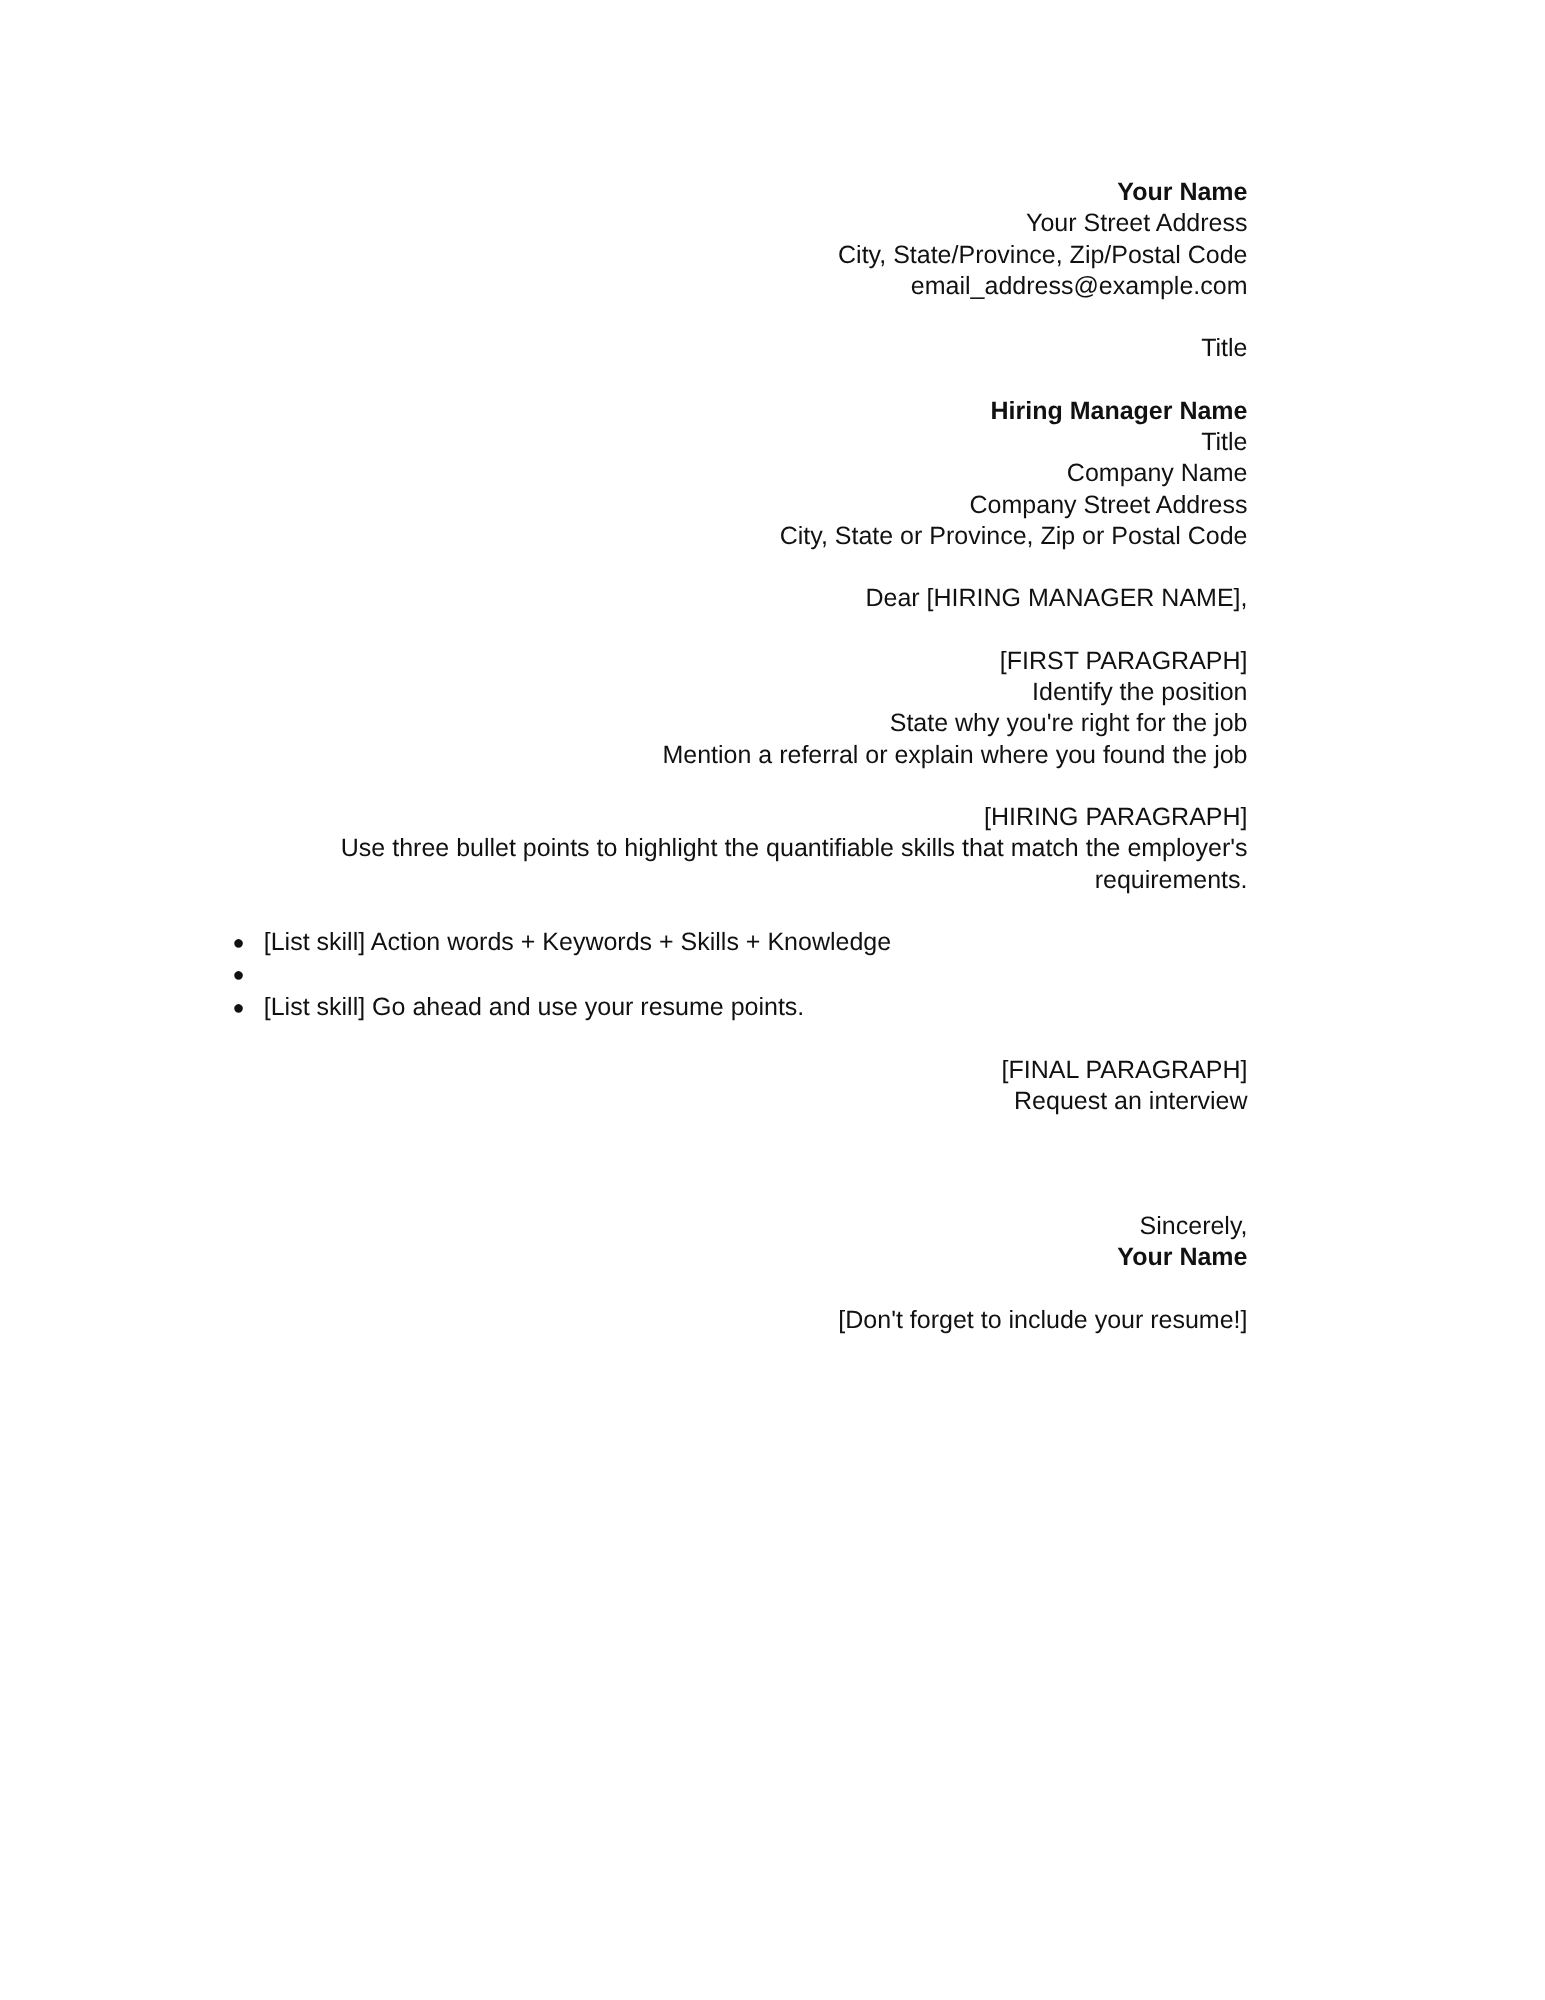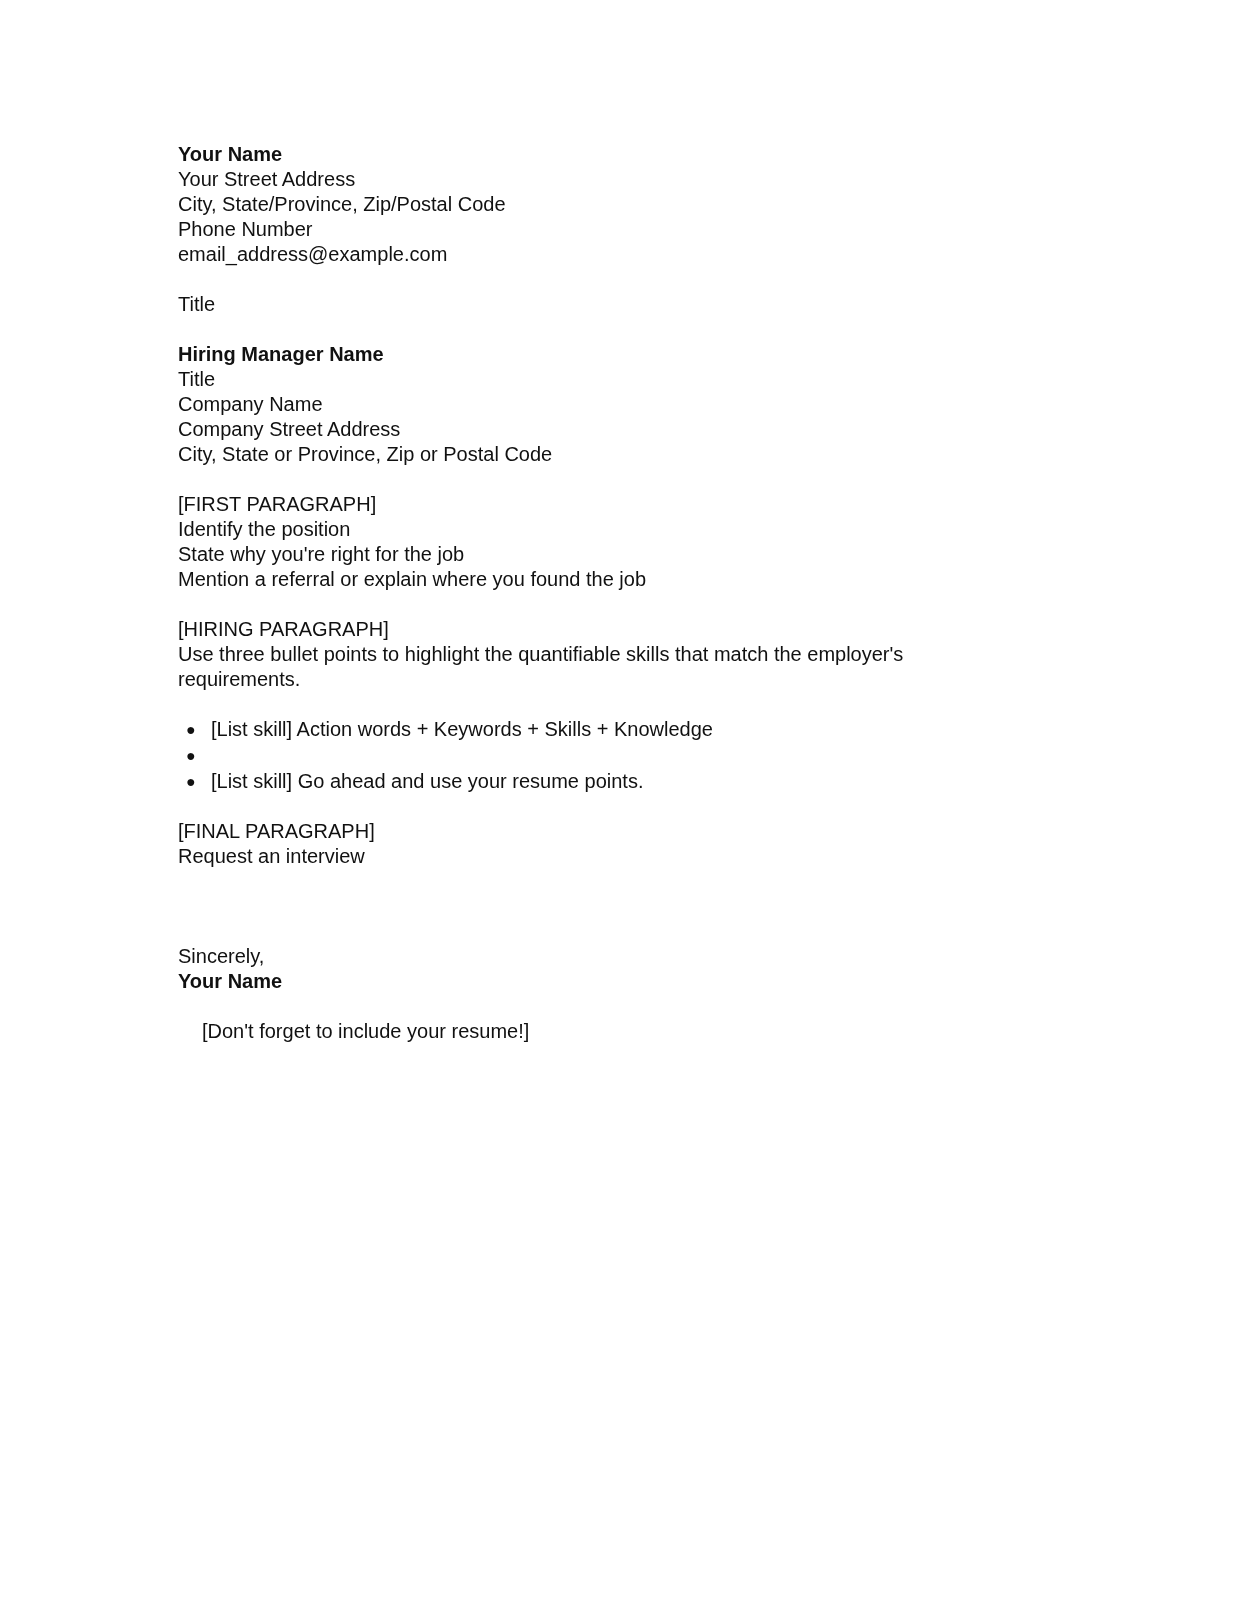--- a/index.html
+++ b/index.html
@@ -22,20 +22,21 @@
   }
   .content {
     max-width: 820px;
   }
   .block {
     margin: 0 0 25px 0;
   }
   .line {
     margin: 0;
     padding: 0;
+    text-align: right;
   }
   .bold {
     font-weight: bold;
   }
   .bullet-list {
     list-style: none;
     margin: 0 0 25px 0;
     padding: 0;
   }
   .bullet-item {
@@ -63,36 +64,38 @@
 </head>
 <body>
 
 <div class="page">
   <div class="content">
 
     <div class="block">
       <p class="line bold">Your Name</p>
       <p class="line">Your Street Address</p>
       <p class="line">City, State/Province, Zip/Postal Code</p>
-      <p class="line">Phone Number</p>
       <p class="line">email_address@example.com</p>
     </div>
 
     <div class="block">
       <p class="line">Title</p>
     </div>
 
     <div class="block">
       <p class="line bold">Hiring Manager Name</p>
       <p class="line">Title</p>
       <p class="line">Company Name</p>
       <p class="line">Company Street Address</p>
       <p class="line">City, State or Province, Zip or Postal Code</p>
     </div>
 
+    <div class="block">
+      <p class="line">Dear [HIRING MANAGER NAME],</p>
+    </div>
 
     <div class="block">
       <p class="line">[FIRST PARAGRAPH]</p>
       <p class="line">Identify the position</p>
       <p class="line">State why you're right for the job</p>
       <p class="line">Mention a referral or explain where you found the job</p>
     </div>
 
     <div class="block">
       <p class="line">[HIRING PARAGRAPH]</p>

